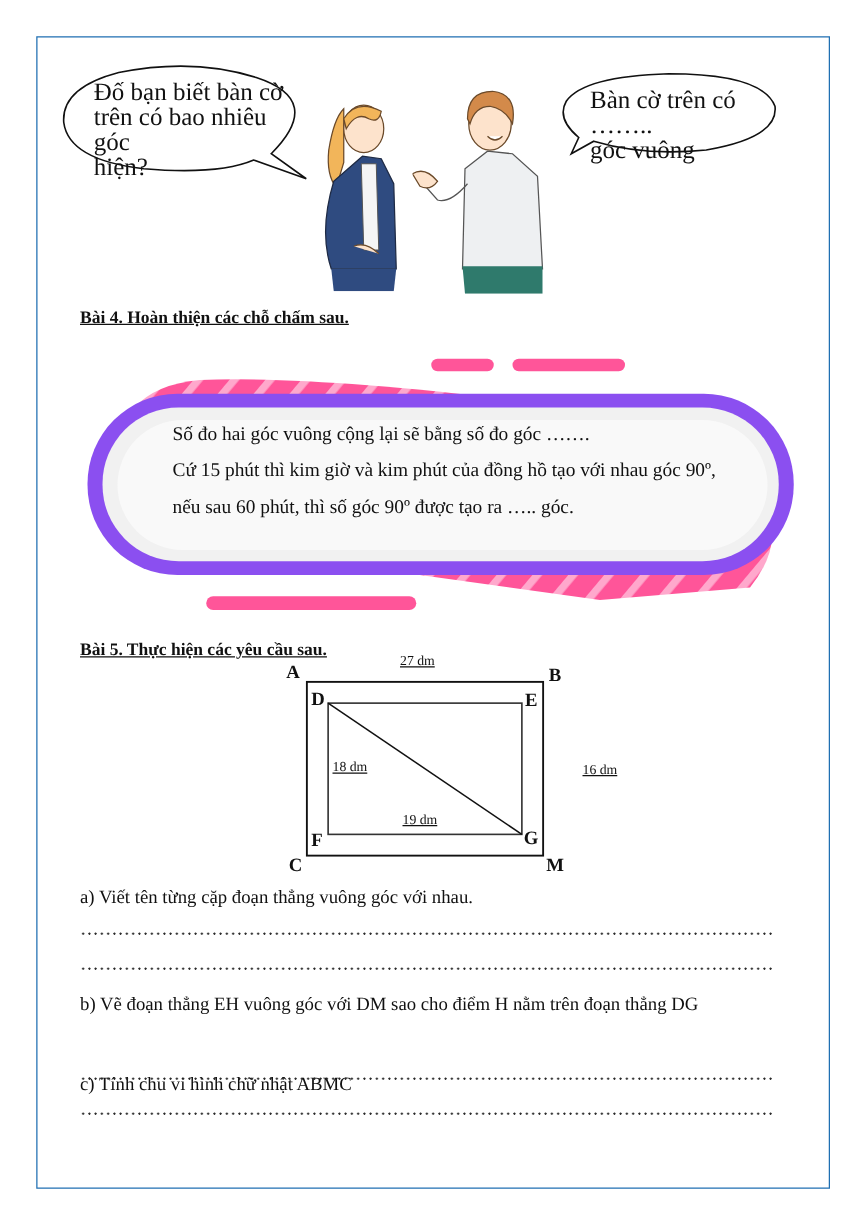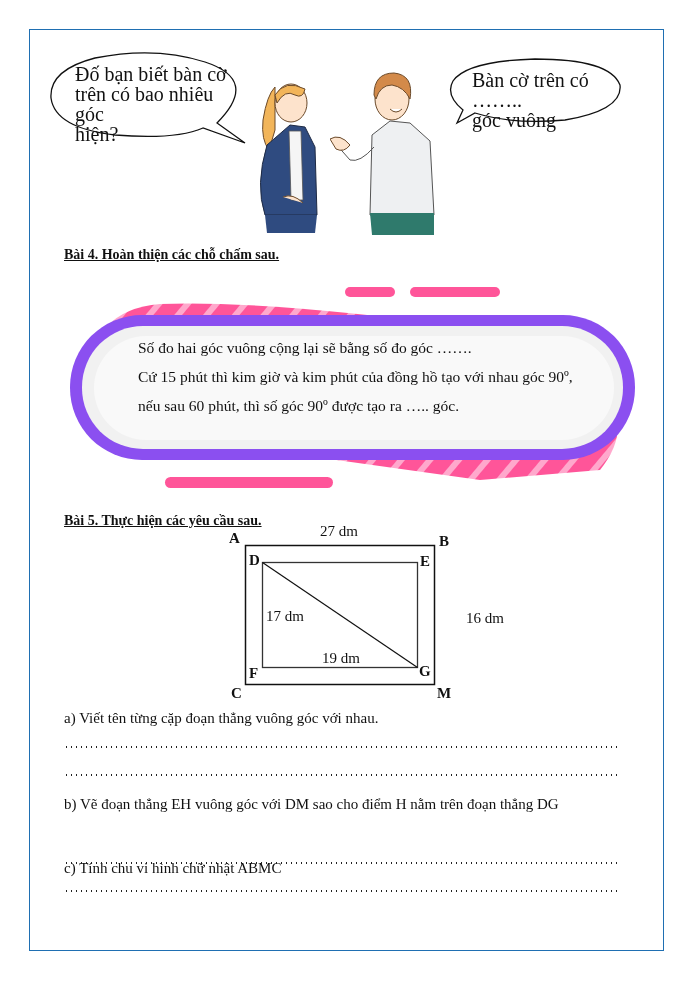--- a/index.html
+++ b/index.html
@@ -9,21 +9,21 @@
                   border: 1.5px solid #1f6fb2; box-sizing: border-box; }
     .abs { position: absolute; }
     .bubble-text { font-size: 20px; line-height: 20px; }
     .heading { font-weight: bold; font-size: 14px; text-decoration: underline; }
     .body-text { font-size: 15px; }
     .dots-line { position: absolute; left: 64px; width: 556px; height: 2px;
                  background-image: radial-gradient(circle, #222 0.8px, transparent 1px);
                  background-size: 5px 2px; background-repeat: repeat-x; }
     .box-line { font-size: 15.5px; line-height: 29px; white-space: nowrap; }
     .geo-label { font-size: 15px; font-weight: bold; }
-    .geo-dim { font-size: 15px; }
+    .geo-dim { font-size: 11px; text-decoration: underline; }
   </style>
 </head>
 <body>
 
 <div class="page-frame"></div>
 
 <svg class="abs" style="left:45px;top:48px" width="220" height="100">
   <path d="M 172 75 Q 215 32 160 14 Q 110 -2 50 10 Q 4 22 6 50 Q 10 80 70 87 Q 130 92 158 80 L 200 95 Z" fill="#fff" stroke="#111" stroke-width="1.3"></path>
 </svg>
 <div class="abs bubble-text" style="left:75px;top:64px;width:160px">
@@ -96,21 +96,21 @@
 <div class="abs geo-label" style="left:439px;top:533px">B</div>
 <div class="abs geo-label" style="left:231px;top:685px">C</div>
 <div class="abs geo-label" style="left:437px;top:685px">M</div>
 <div class="abs geo-label" style="left:249px;top:552px">D</div>
 <div class="abs geo-label" style="left:420px;top:553px">E</div>
 <div class="abs geo-label" style="left:249px;top:665px">F</div>
 <div class="abs geo-label" style="left:419px;top:663px">G</div>
 
 <div class="abs geo-dim" style="left:320px;top:523px">27 dm</div>
 <div class="abs geo-dim" style="left:466px;top:610px">16 dm</div>
-<div class="abs geo-dim" style="left:266px;top:608px">17 dm</div>
+<div class="abs geo-dim" style="left:266px;top:608px">18 dm</div>
 <div class="abs geo-dim" style="left:322px;top:650px">19 dm</div>
 
 <div class="abs body-text" style="left:64px;top:710px">a) Viết tên từng cặp đoạn thẳng vuông góc với nhau.</div>
 <div class="dots-line" style="top:746px"></div>
 <div class="dots-line" style="top:774px"></div>
 <div class="abs body-text" style="left:64px;top:796px">b) Vẽ đoạn thẳng EH vuông góc với DM sao cho điểm H nằm trên đoạn thẳng DG</div>
 <div class="abs body-text" style="left:64px;top:860px">c) Tính chu vi hình chữ nhật ABMC</div>
 <div class="dots-line" style="top:862px"></div>
 <div class="dots-line" style="top:890px"></div>
 

